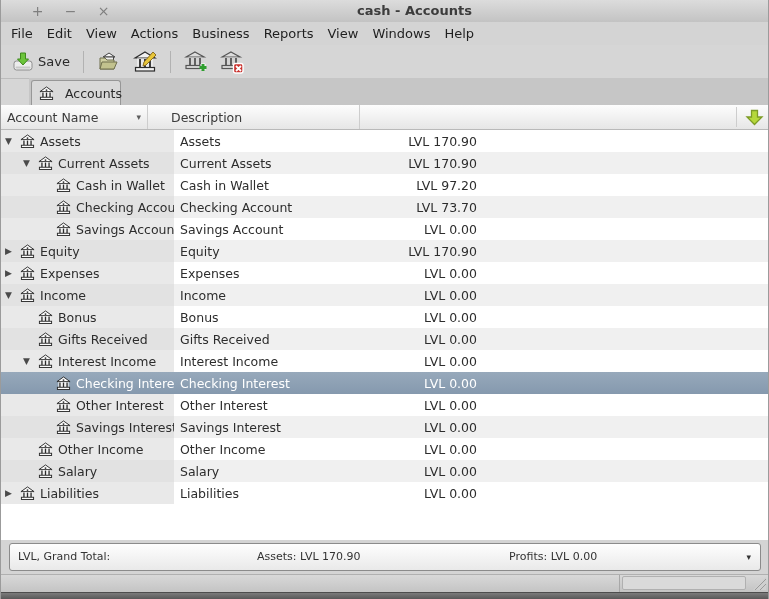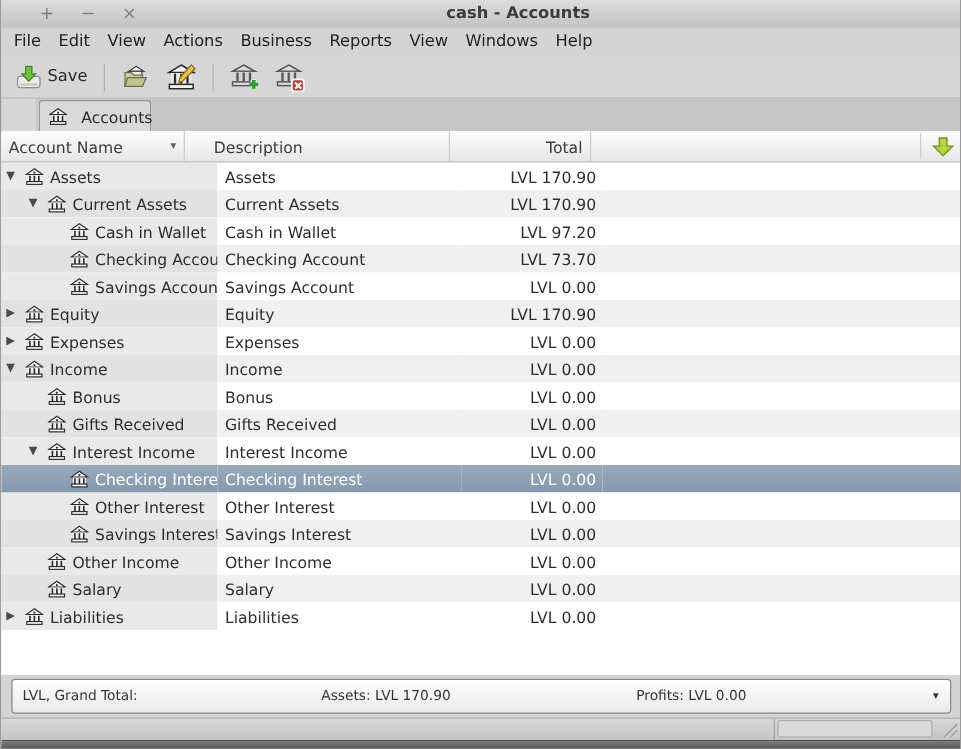--- a/index.html
+++ b/index.html
@@ -198,23 +198,20 @@
 
   <div class="treeview">
     <div class="thead">
       <div class="th th-name">
         <span>Account Name</span>
         <span class="sort-arrow">▾</span>
       </div>
       <div class="th th-desc">
         <span>Description</span>
       </div>
-      <div class="th th-total">
-        <span>Total</span>
-      </div>
       <div class="th th-fill">
         <div class="hdr-sep"></div>
         <button class="col-arrow-btn">
           <svg width="19" height="17" viewBox="0 0 19 17">
             <polygon points="6.5,1.5 12.5,1.5 12.5,8 17,8 9.5,15.5 2,8 6.5,8" fill="#b5d83a" stroke="#7d9c26" stroke-width="1.3"></polygon>
           </svg>
         </button>
       </div>
     </div>
     <div class="rows">

